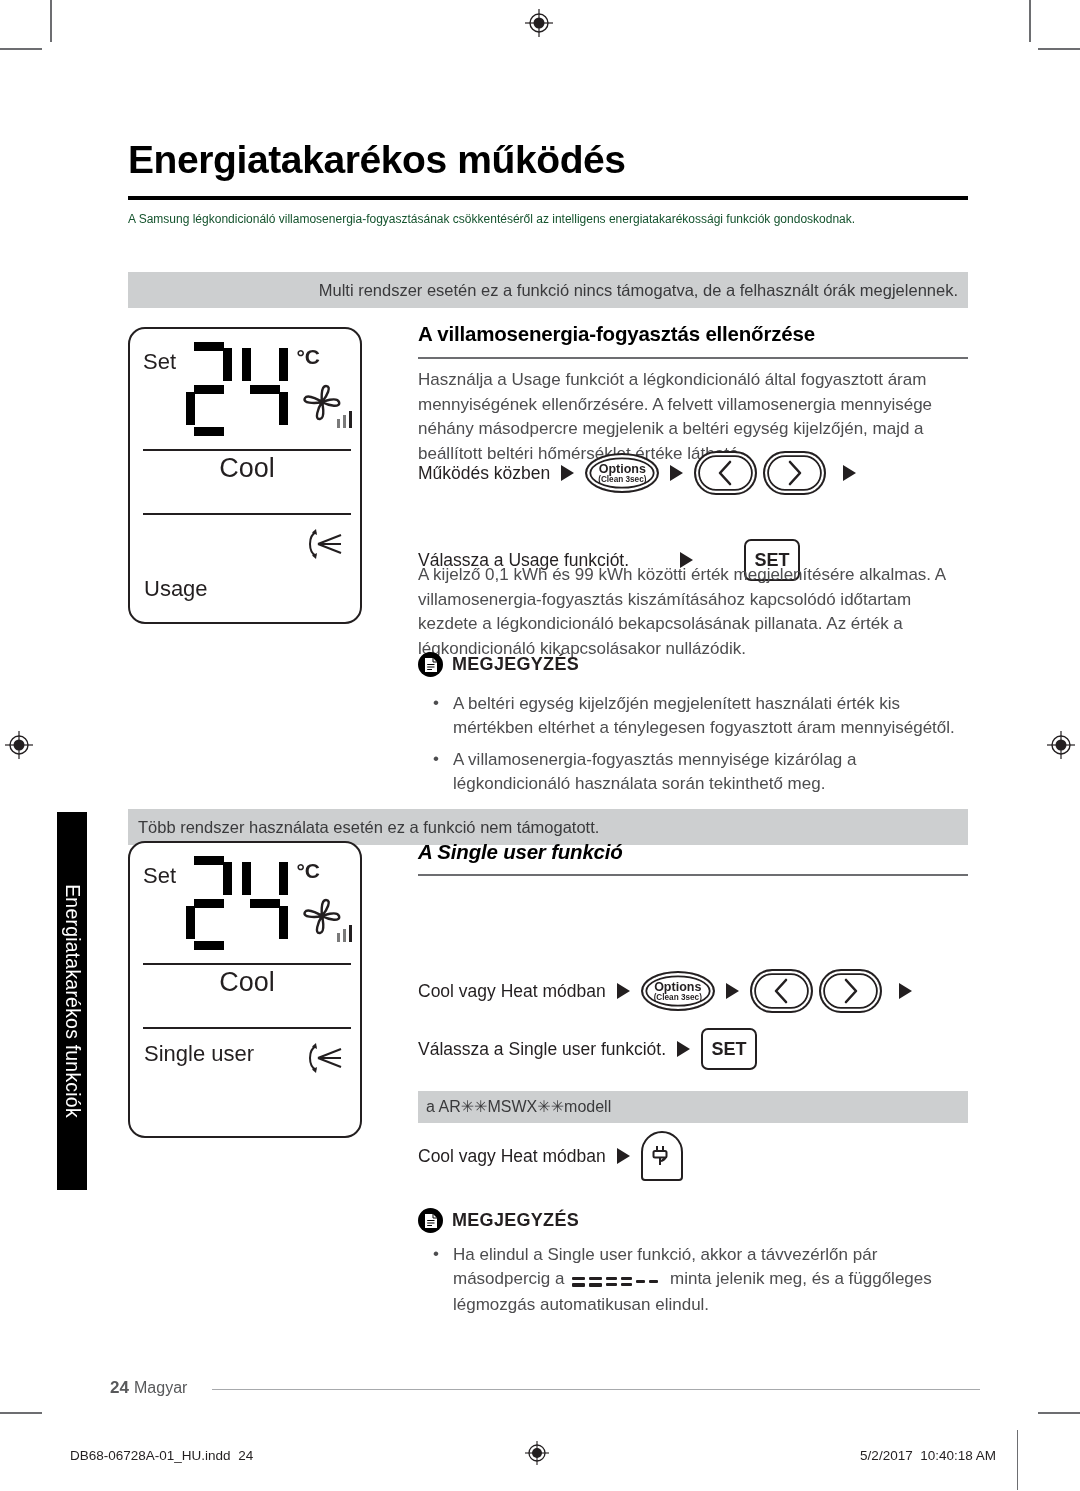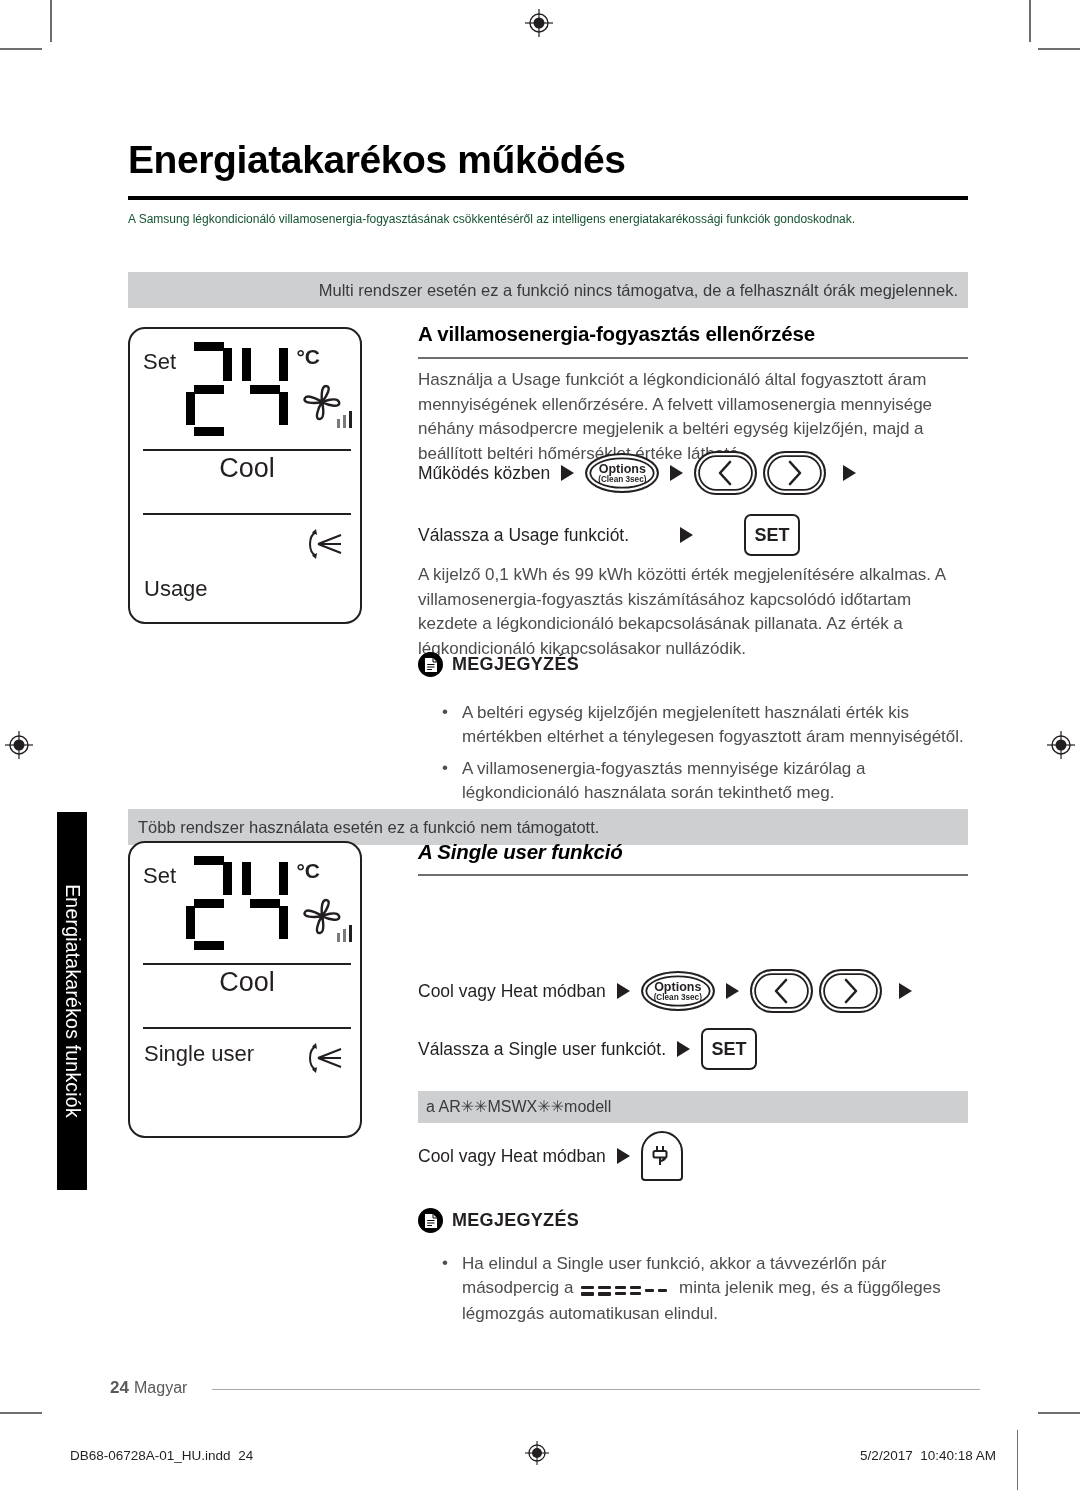--- a/index.html
+++ b/index.html
@@ -140,21 +140,21 @@
     display:flex;align-items:center;justify-content:center;flex:none;}
   .note-head .ntxt{font-size:18px;font-weight:bold;color:#231f20;letter-spacing:.3px;}
   .bullets{position:absolute;left:418px;width:552px;}
   .bullets li{
     list-style:none;position:relative;padding-left:28px;
     font-size:17px;line-height:24px;color:#4d4d4f;margin-bottom:8px;
   }
   .bullets li:before{
     content:"\2022";position:absolute;left:8px;top:-1px;font-size:17px;color:#4d4d4f;
   }
-  ul.bullets{margin:16px;padding:0;}
+  ul.bullets{margin:7px;padding:0;}
 
   
   .segpat{display:inline-block;vertical-align:-2px;margin:0 3px;}
   .segpat i{display:inline-block;vertical-align:middle;margin-right:4px;}
   .segpat i b{display:block;background:#231f20;border-radius:1px;}
 
   
   .pg-num{position:absolute;left:110px;top:1378px;font-size:17px;font-weight:bold;color:#58595b;}
   .pg-lang{position:absolute;left:134px;top:1379px;font-size:16px;color:#58595b;}
   .pg-rule{position:absolute;left:212px;top:1389px;width:768px;height:1.4px;background:#a7a9ac;}
@@ -280,21 +280,21 @@
         </svg>
     </span>
     <span class="btn-arrow">
       <svg width="17" height="26" viewBox="0 0 17 26">
           <path d="M4 2 L14 13 L4 24" fill="none" stroke="#231f20" stroke-width="2.6" stroke-linecap="round" stroke-linejoin="round"></path>
         </svg>
     </span>
     <span class="tri"></span>
   </div>
 
-  <div class="step" style="top:512px;gap:40px;">
+  <div class="step" style="top:537px;gap:40px;">
     <span class="lbl">Válassza a Usage funkciót.</span>
     <span class="tri"></span>
     <span class="btn-set">SET</span>
   </div>
 
   <div class="para" style="top:563px;">A kijelző 0,1 kWh és 99 kWh közötti érték megjelenítésére alkalmas. A villamosenergia-fogyasztás kiszámításához kapcsolódó időtartam kezdete a légkondicionáló bekapcsolásának pillanata. Az érték a légkondicionáló kikapcsolásakor nullázódik.</div>
 
   <div class="note-head" style="top:652px;">
     <span class="note-badge">
       <svg width="14" height="16" viewBox="0 0 14 16">

